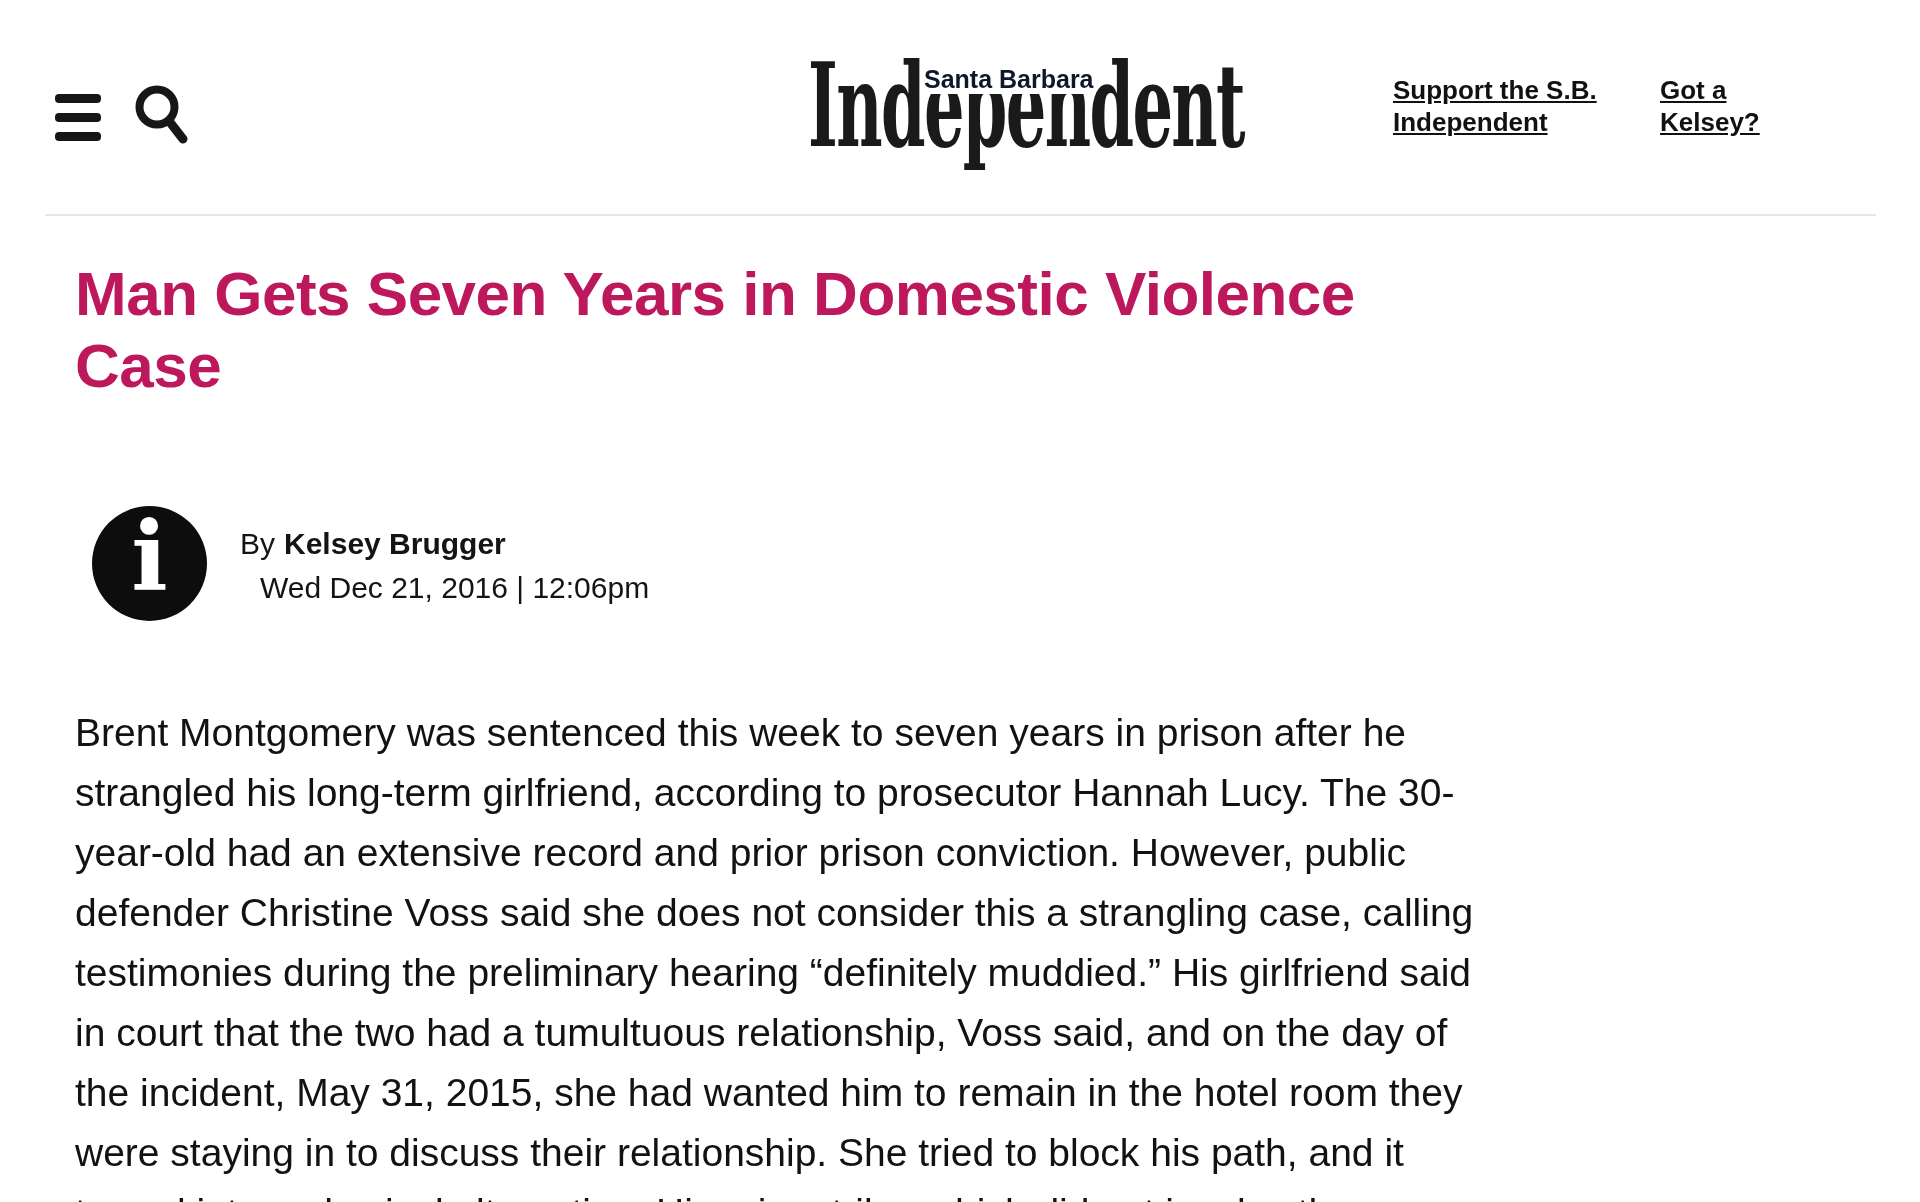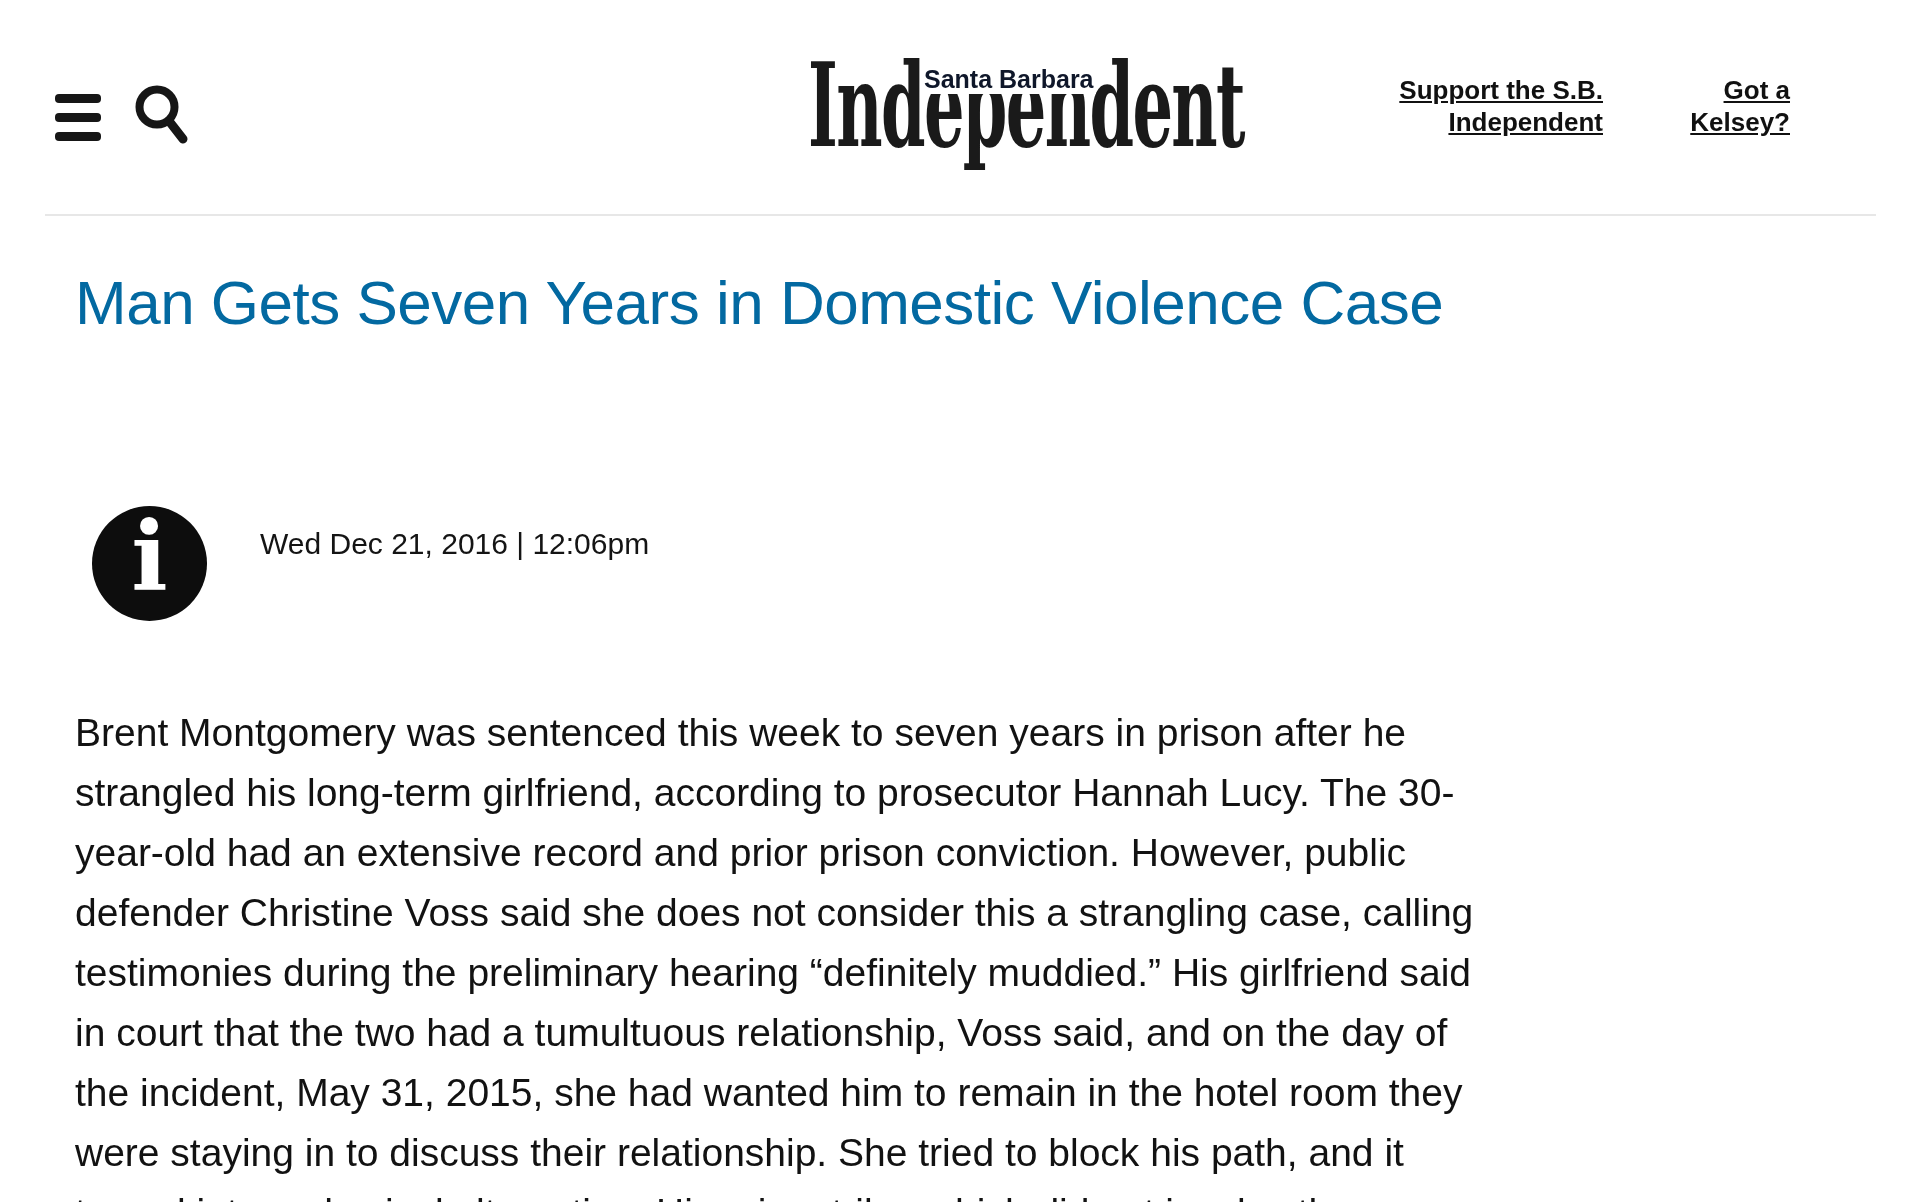--- a/index.html
+++ b/index.html
@@ -40,34 +40,34 @@
     letter-spacing: 0px;
     color: #0f172a;
     background: #ffffff;
     padding: 0 2px 2px 2px;
     white-space: nowrap;
   }
 
   .hdr-link {
     position: absolute; top: 74px;
     font-size: 26px; font-weight: bold; line-height: 32px;
-    text-align: right; text-decoration: underline;
+    text-align: left; text-decoration: underline;
     color: #111111; cursor: pointer;
   }
   .hdr-link.support { left: 1393px; width: 210px; }
   .hdr-link.scoop   { left: 1660px; width: 130px; }
 
   .divider { position: absolute; left: 45px; top: 214px; width: 1831px; height: 2px; background: #e7e7e7; }
 
   
   .headline {
     position: absolute; left: 75px; top: 258px; width: 1400px;
-    font-size: 62px; font-weight: normal; line-height: 90px;
+    font-size: 62px; font-weight: bold; line-height: 72px;
     letter-spacing: -0.5px;
-    color: #0369a1;
+    color: #be185d;
   }
 
   .avatar {
     position: absolute; left: 92px; top: 506px;
     width: 115px; height: 115px; border-radius: 50%;
     background: #0d0d0d;
     display: flex; align-items: center; justify-content: center;
     cursor: pointer;
   }
   .avatar .glyph {
@@ -115,16 +115,17 @@
 
 <div class="divider"></div>
 
 <h1 class="headline">Man Gets Seven Years in Domestic Violence Case</h1>
 
 <div class="avatar">
   <span class="glyph">i</span>
 </div>
 
 <div class="byline">
+  <div><span class="prefix">By</span><span class="author">Kelsey Brugger</span></div>
   <div class="date">Wed Dec 21, 2016 | 12:06pm</div>
 </div>
 
 <p class="body-text">Brent Montgomery was sentenced this week to seven years in prison after he strangled his long-term girlfriend, according to prosecutor Hannah Lucy. The 30-year-old had an extensive record and prior prison conviction. However, public defender Christine Voss said she does not consider this a strangling case, calling testimonies during the preliminary hearing “definitely muddied.” His girlfriend said in court that the two had a tumultuous relationship, Voss said, and on the day of the incident, May 31, 2015, she had wanted him to remain in the hotel room they were staying in to discuss their relationship. She tried to block his path, and it turned into a physical altercation. His prior strike, which did not involve the same victim, resulted in the prison sentence, Voss noted.</p>
 
 </body></html>

